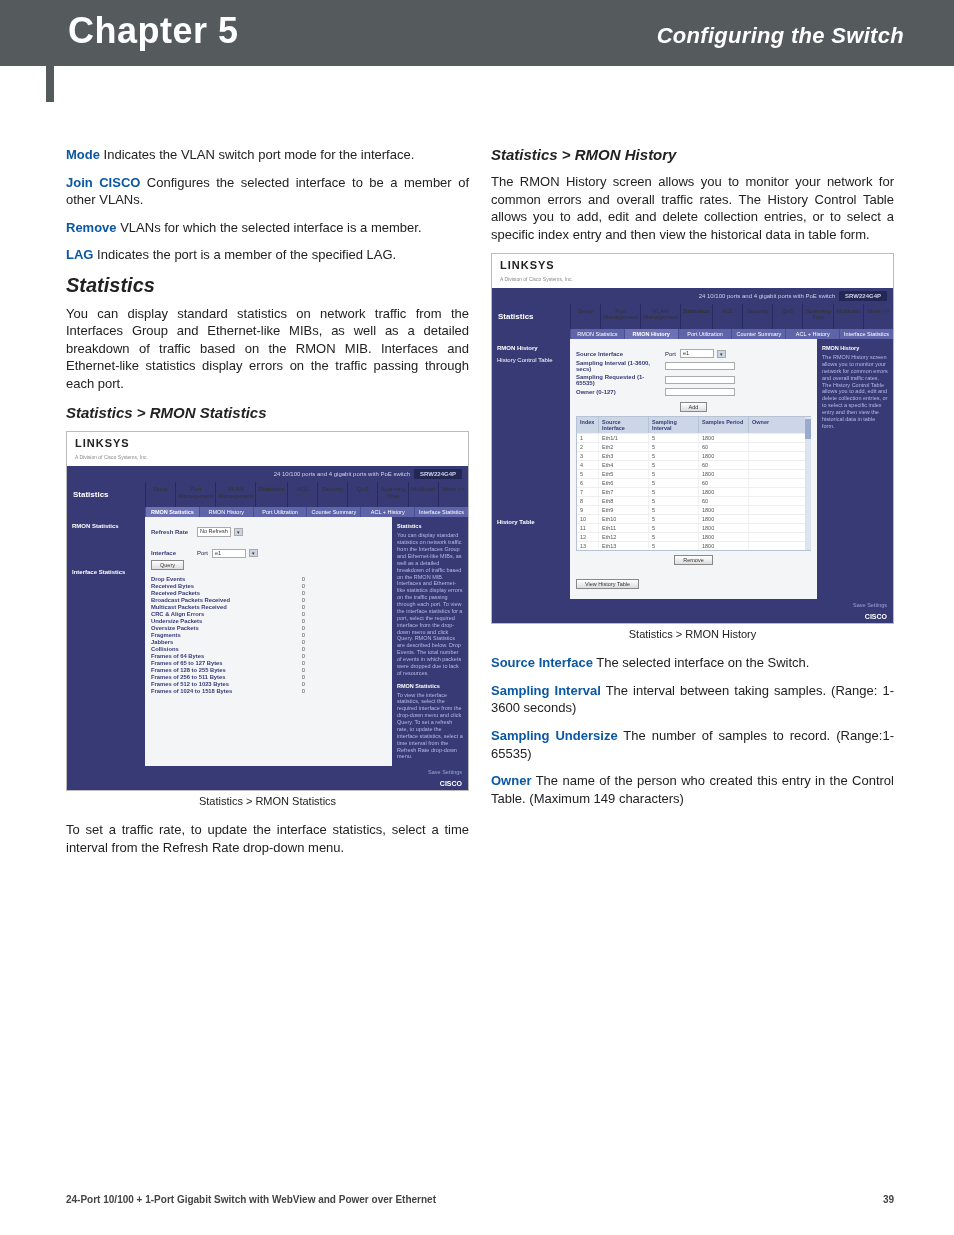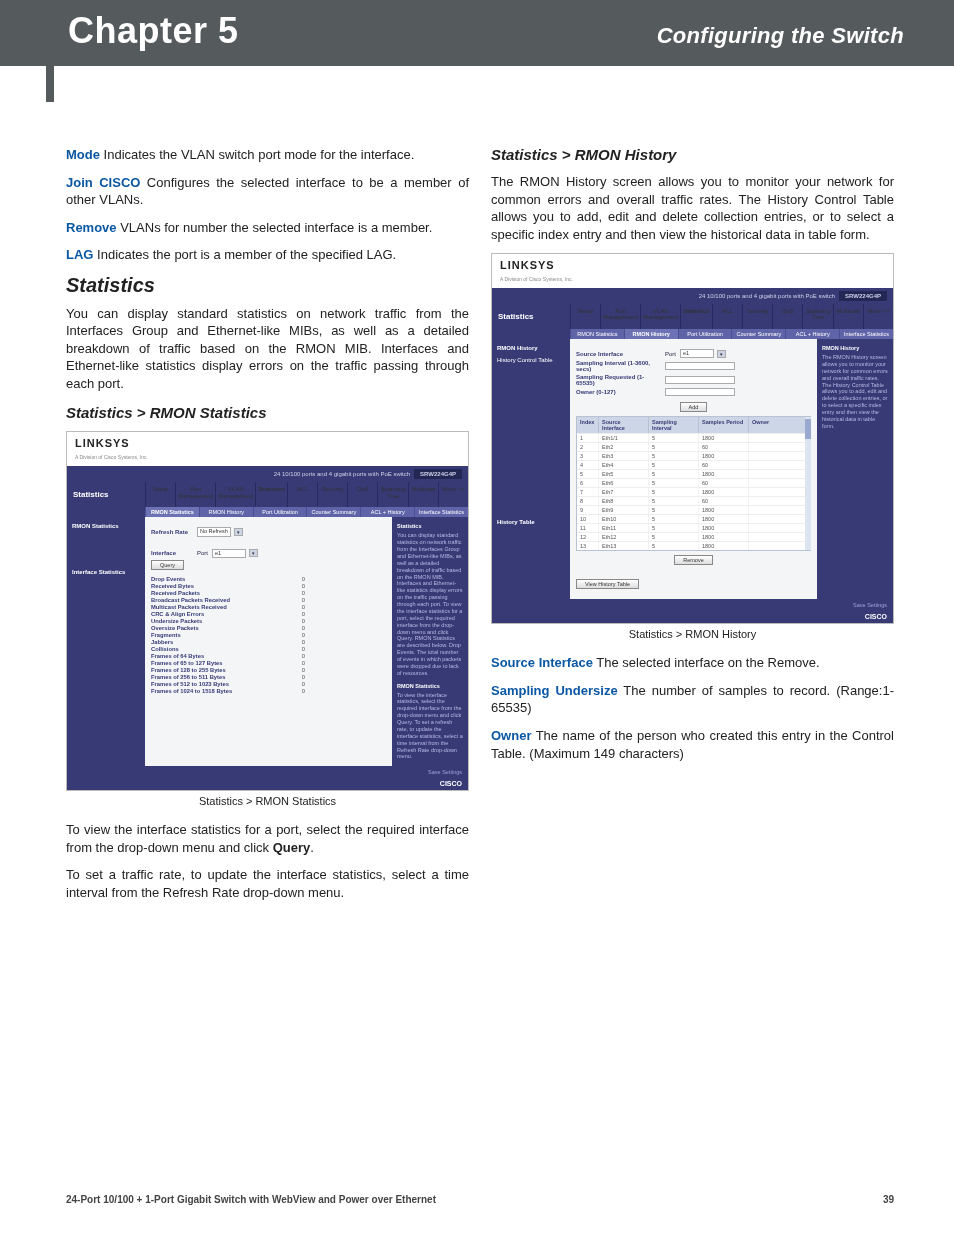--- a/index.html
+++ b/index.html
@@ -115,21 +115,21 @@
   <div class="chapter-title">Chapter 5</div>
   <div class="section-title">Configuring the Switch</div>
 </div>
 <div class="vbar"></div>
 
 <div class="page-body">
 
   <div class="col">
     <p class="para"><span class="term">Mode</span><span> Indicates the VLAN switch port mode for the interface.</span></p>
     <p class="para"><span class="term">Join CISCO</span><span> Configures the selected interface to be a member of other VLANs.</span></p>
-    <p class="para"><span class="term">Remove</span><span> VLANs for number the selected interface is a member.</span></p>
+    <p class="para"><span class="term">Remove</span><span> VLANs for which the selected interface is a member.</span></p>
     <p class="para"><span class="term">LAG</span><span> Indicates the port is a member of the specified LAG.</span></p>
 
     <h2 class="sec">Statistics</h2>
     <p class="para">You can display standard statistics on network traffic from the Interfaces Group and Ethernet-like MIBs, as well as a detailed breakdown of traffic based on the RMON MIB. Interfaces and Ethernet-like statistics display errors on the traffic passing through each port.</p>
 
     <h3 class="sub">Statistics &gt; RMON Statistics</h3>
 
     <div class="screenshot">
       <div class="ss-logo"><span>LINKSYS</span><br><span class="ss-tagline">A Division of Cisco Systems, Inc.</span></div>
       <div class="ss-topbar">
@@ -227,21 +227,20 @@
           <span>To view the interface statistics, select the required interface from the drop-down menu and click Query. To set a refresh rate, to update the interface statistics, select a time interval from the Refresh Rate drop-down menu.</span>
         </div>
       </div>
       <div class="ss-footer">
         <span class="ss-savebtn">Save Settings</span>
         <span class="ss-footlogo">CISCO</span>
       </div>
     </div>
     <div class="shot-caption">Statistics &gt; RMON Statistics</div>
 
-    <p class="para"><span>To view the interface statistics for a port, select the required interface from the drop-down menu and click </span><span class="bold">Query</span><span>.</span></p>
     <p class="para">To set a traffic rate, to update the interface statistics, select a time interval from the Refresh Rate drop-down menu.</p>
   </div>
 
   <div class="col">
     <h3 class="sub" style="margin-top:0">Statistics &gt; RMON History</h3>
     <p class="para">The RMON History screen allows you to monitor your network for common errors and overall traffic rates. The History Control Table allows you to add, edit and delete collection entries, or to select a specific index entry and then view the historical data in table form.</p>
 
     <div class="screenshot">
       <div class="ss-logo"><span>LINKSYS</span><br><span class="ss-tagline">A Division of Cisco Systems, Inc.</span></div>
       <div class="ss-topbar">
@@ -416,21 +415,22 @@
           <span>The RMON History screen allows you to monitor your network for common errors and overall traffic rates. The History Control Table allows you to add, edit and delete collection entries, or to select a specific index entry and then view the historical data in table form.</span>
         </div>
       </div>
       <div class="ss-footer">
         <span class="ss-savebtn">Save Settings</span>
         <span class="ss-footlogo">CISCO</span>
       </div>
     </div>
     <div class="shot-caption">Statistics &gt; RMON History</div>
 
-    <p class="para"><span class="term">Source Interface</span><span> The selected interface on the Remove.</span></p>
+    <p class="para"><span class="term">Source Interface</span><span> The selected interface on the Switch.</span></p>
+    <p class="para"><span class="term">Sampling Interval</span><span> The interval between taking samples. (Range: 1-3600 seconds)</span></p>
     <p class="para"><span class="term">Sampling Undersize</span><span> The number of samples to record. (Range:1-65535)</span></p>
     <p class="para"><span class="term">Owner</span><span> The name of the person who created this entry in the Control Table. (Maximum 149 characters)</span></p>
   </div>
 
 </div>
 
 <div class="footer">
   <span>24-Port 10/100 + 1-Port Gigabit Switch with WebView and Power over Ethernet</span>
   <span>39</span>
 </div>

